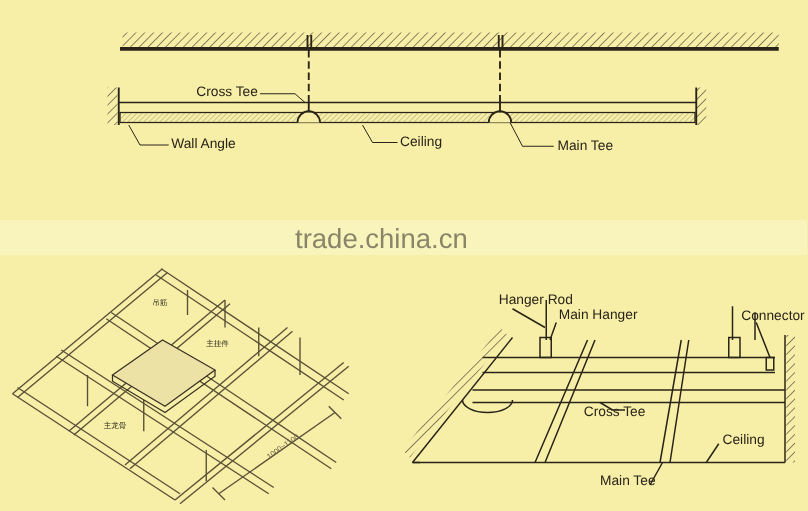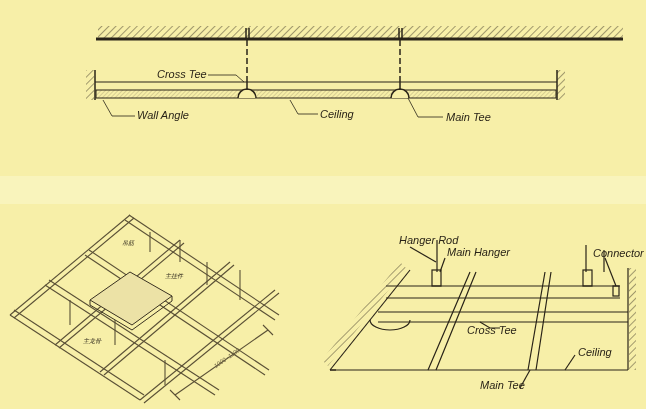--- a/index.html
+++ b/index.html
@@ -1,17 +1,17 @@
 <!DOCTYPE html>
 <html><head>
 <meta charset="utf-8">
 <style>
   html,body{margin:0;padding:0;}
   body{width:646px;height:409px;overflow:hidden;background:#f7efa8;position:relative;font-family:"Liberation Sans",sans-serif;}
-  #stage{position:absolute;left:0;top:0;width:646px;height:409px;font-style:italic;}
+  #stage{position:absolute;left:0;top:0;width:646px;height:409px;}
   svg{position:absolute;left:0;top:0;}
   .lbl{position:absolute;font-size:11px;color:#2a2418;white-space:nowrap;line-height:1;}
   .wm1{position:absolute;left:12px;top:150px;font-family:"Liberation Serif",serif;font-size:27px;color:#e7a8b0;opacity:.85;letter-spacing:1px;white-space:nowrap;}
   .wm2{position:absolute;left:236px;top:178px;font-size:22px;color:#8a8468;white-space:nowrap;}
   .band{position:absolute;left:0;top:176px;width:646px;height:28px;background:#faf6c6;opacity:.65;}
 </style>
 </head>
 <body>
 
 <div id="stage">
@@ -127,20 +127,21 @@
       <path d="M322 360 L400 262 L406 268 L328 366 Z" fill="url(#hatch)"></path>
     </g>
   </svg>
 
   <span class="lbl" style="left:157px;top:69px;">Cross Tee</span>
   <span class="lbl" style="left:137px;top:110px;">Wall Angle</span>
   <span class="lbl" style="left:320px;top:109px;">Ceiling</span>
   <span class="lbl" style="left:446px;top:112px;">Main Tee</span>
 
   <div class="band"></div>
+  <span class="wm2">trade.china.cn</span>
 
   <span class="lbl" style="left:122px;top:240px;font-size:6px;">吊筋</span>
   <span class="lbl" style="left:165px;top:273px;font-size:6px;">主挂件</span>
   <span class="lbl" style="left:83px;top:338px;font-size:6px;">主龙骨</span>
   <span class="lbl" style="left:212px;top:355px;font-size:6px;transform:rotate(-35deg);color:#6a6040;">1000~1100</span>
 
   <span class="lbl" style="left:370px;top:235px;margin-left:29px;">Hanger Rod</span>
   <span class="lbl" style="left:447px;top:247px;">Main Hanger</span>
   <span class="lbl" style="left:593px;top:248px;">Connector</span>
   <span class="lbl" style="left:467px;top:325px;">Cross Tee</span>

